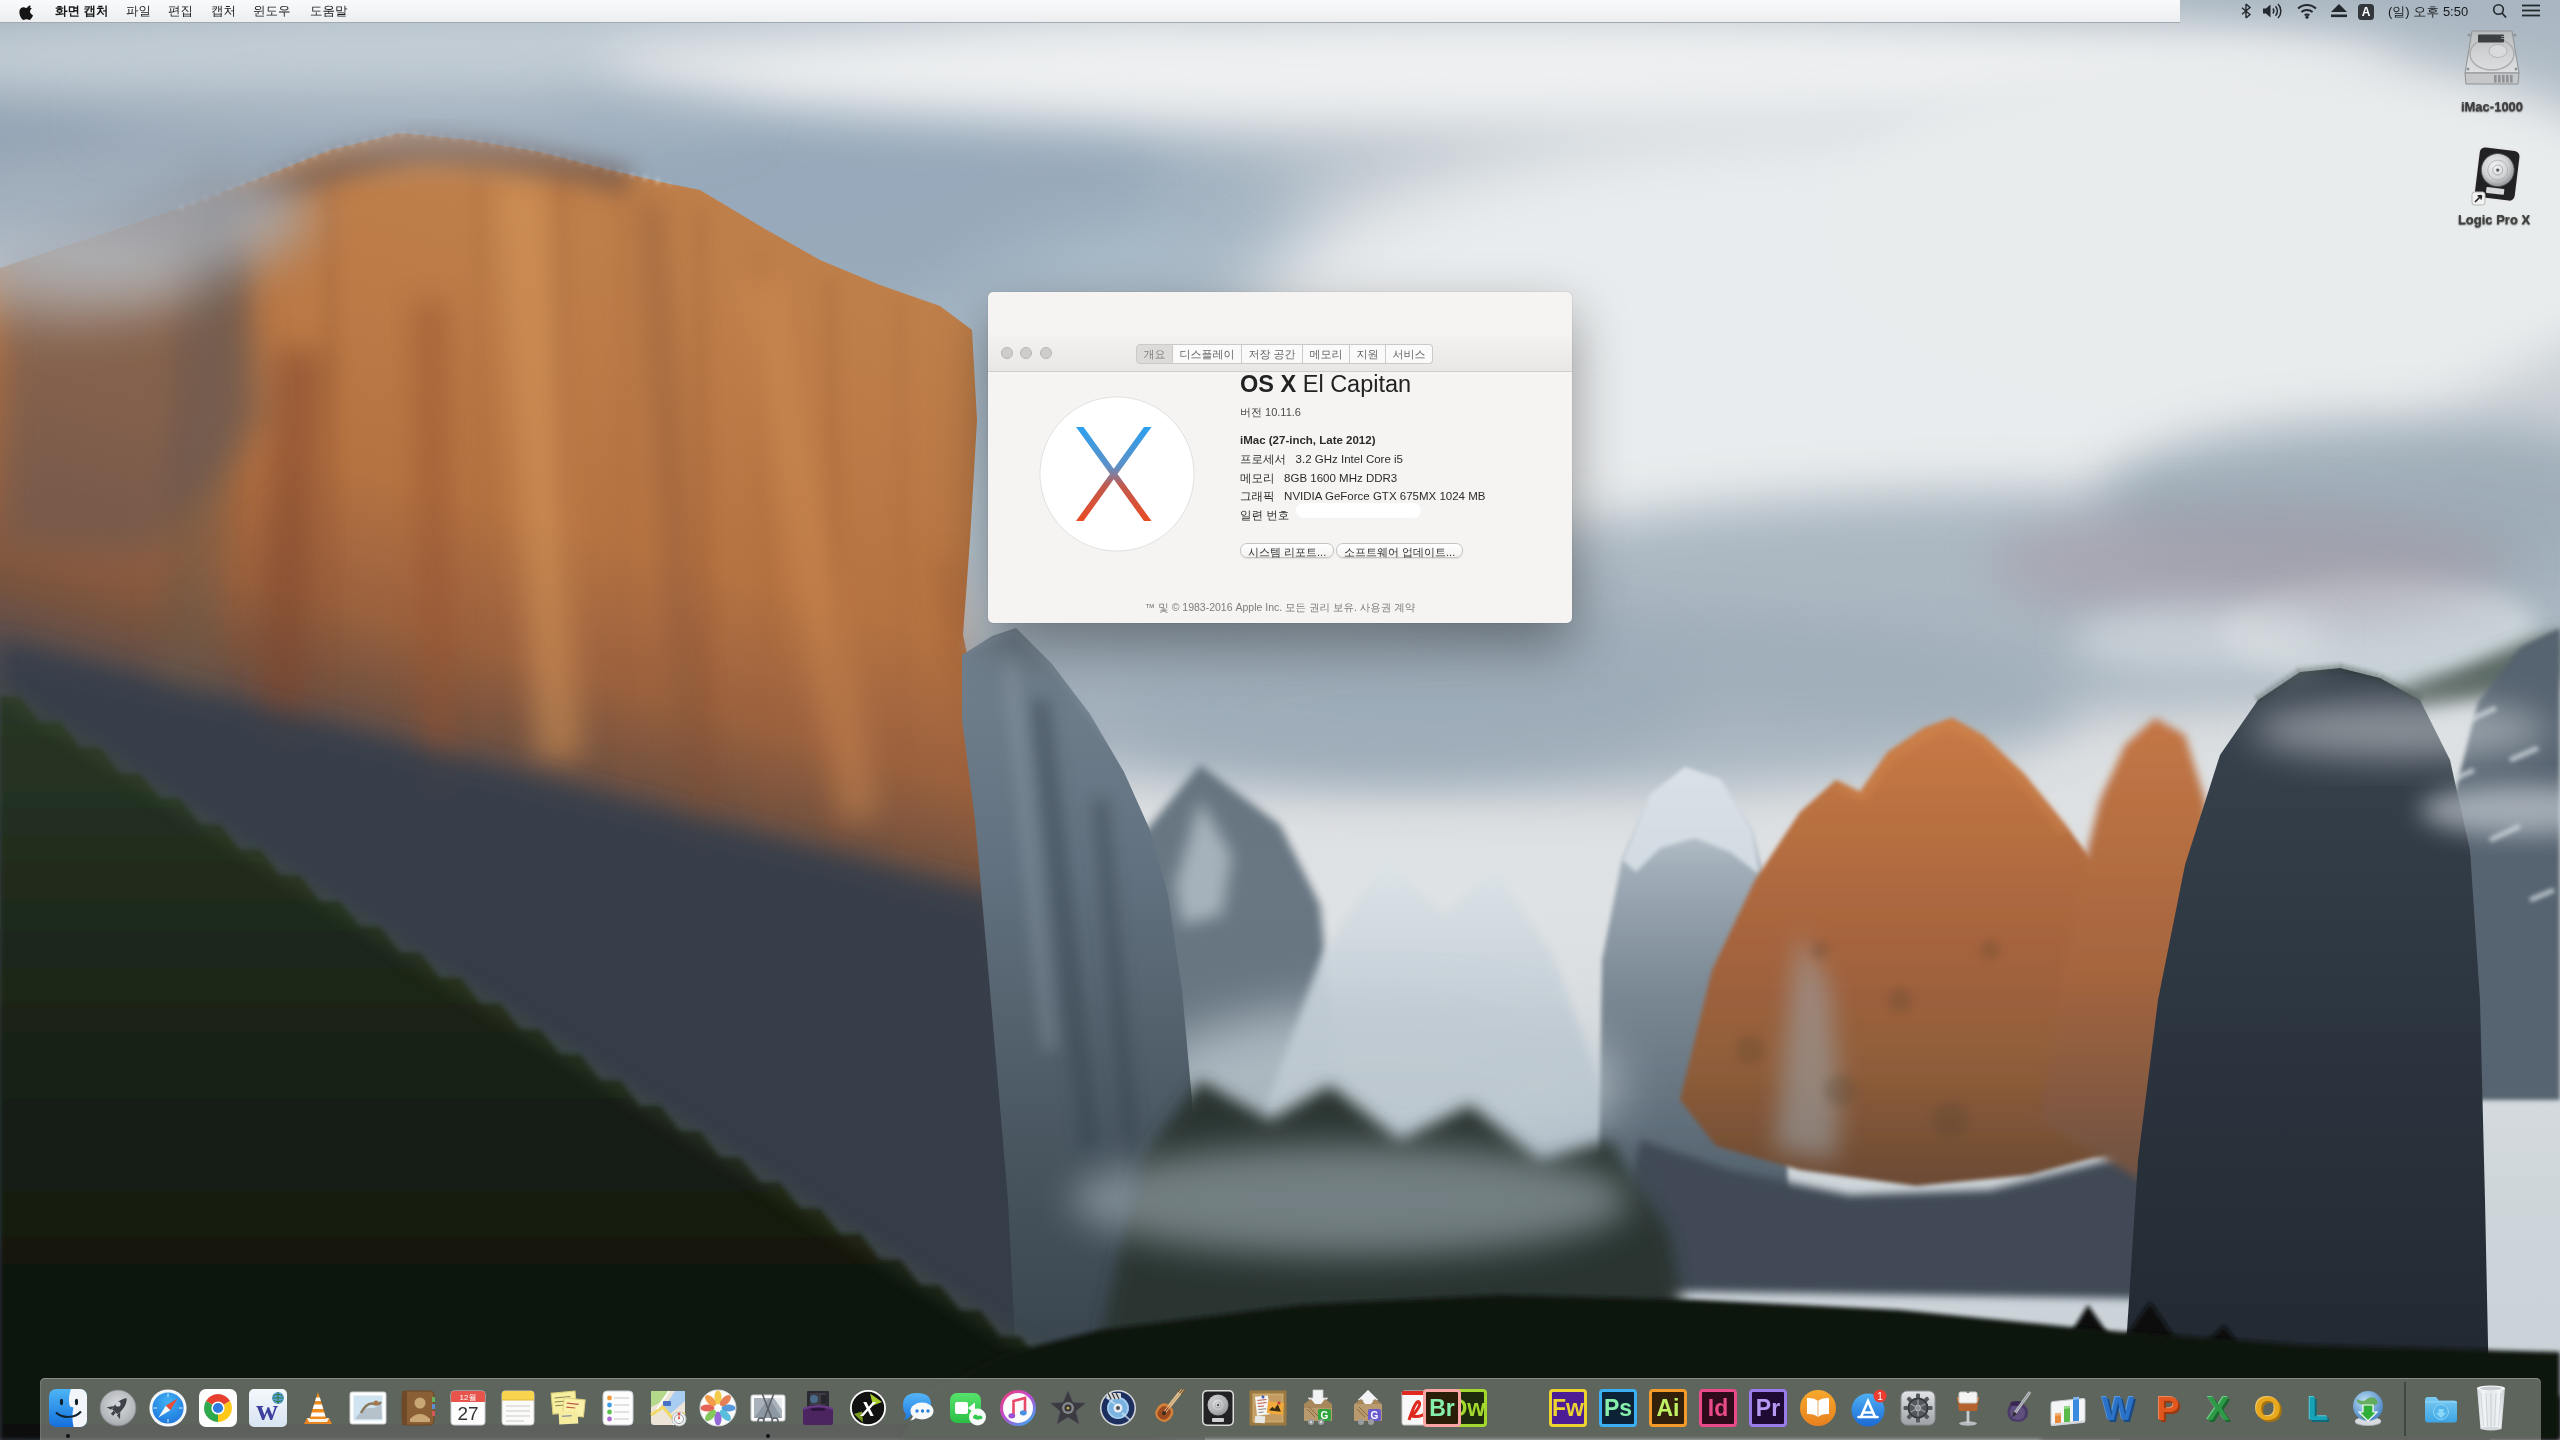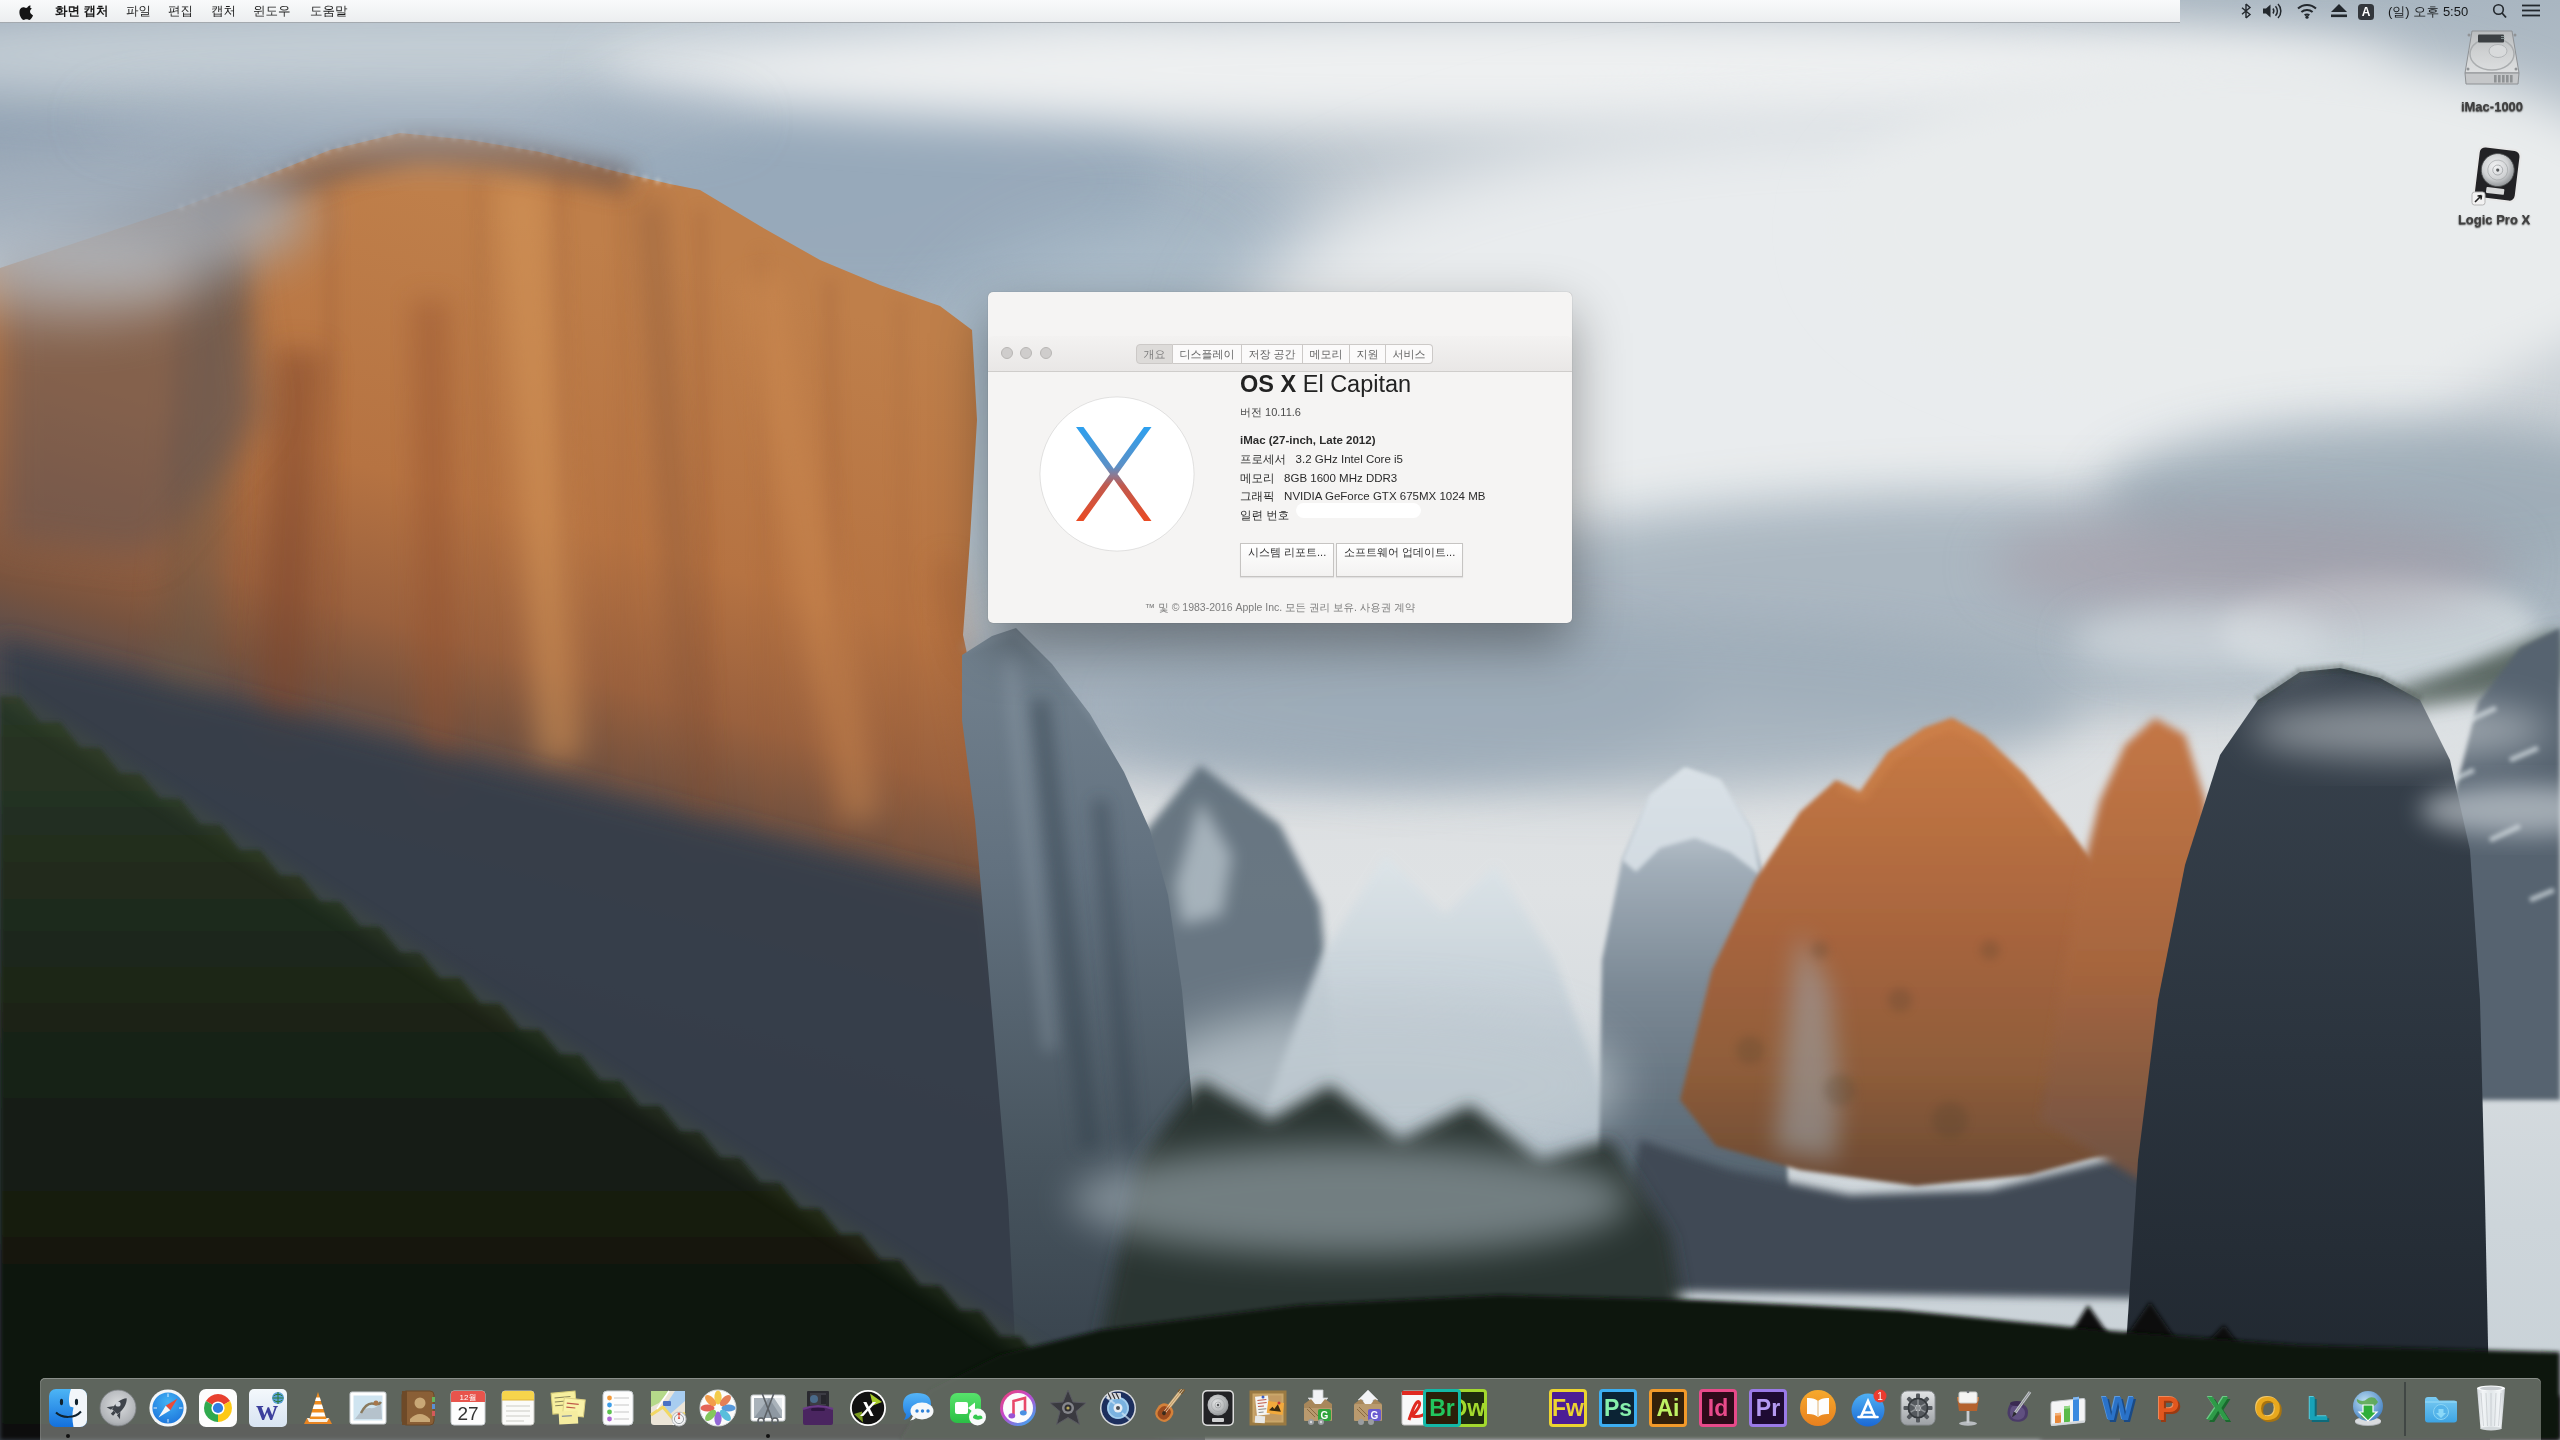--- a/index.html
+++ b/index.html
@@ -15,21 +15,21 @@
 #titlebar{position:absolute;left:0;top:0;right:0;height:35px;background:linear-gradient(#f3f2f1,#e9e7e6);border-bottom:1px solid #cfcdcb;border-radius:5px 5px 0 0;margin-top:44px;}
 .tl{position:absolute;top:11px;width:12px;height:12px;border-radius:50%;background:#cfcdcc;border:1px solid #b8b6b4;box-sizing:border-box}
 #tabs{position:absolute;left:148px;top:8px;height:20px;display:flex;font-size:11px;color:#666}
 #tabs .tab{border:1px solid #ccc9c7;border-left:none;background:#fbfafa;padding:0 6.5px;line-height:18px;display:flex;align-items:center;white-space:nowrap}
 #tabs .tab:first-child{border-left:1px solid #ccc9c7;border-radius:4px 0 0 4px;background:#dddbd9;color:#7d7d7d}
 #tabs .tab:last-child{border-radius:0 4px 4px 0}
 #winc{position:absolute;left:0;top:35px;right:0;bottom:0;font-size:11.5px;color:#2b2b2b}
 #osxtitle{position:absolute;left:252px;top:44px;font-size:23.5px;color:#222;letter-spacing:0}
 #osxver{position:absolute;left:252px;top:78px;font-size:11px;color:#4a4a4a}
 .spec{position:absolute;left:252px;white-space:nowrap}
-.btn{position:absolute;height:34px;background:linear-gradient(#fff,#f3f2f1);border:1px solid #c6c4c2;border-radius:0;font-size:11px;color:#333;line-height:17px;padding:0 7px;box-sizing:border-box;box-shadow:0 1px 1px rgba(0,0,0,.08)}
+.btn{position:absolute;height:15px;background:linear-gradient(#fff,#f3f2f1);border:1px solid #c6c4c2;border-radius:7px;font-size:11px;color:#333;line-height:17px;padding:0 7px;box-sizing:border-box;box-shadow:0 1px 1px rgba(0,0,0,.08)}
 #copyr{position:absolute;left:0;right:0;top:274px;text-align:center;font-size:10.5px;color:#7c7c7c}
 
 #dock{position:absolute;left:40px;top:1378px;width:2501px;height:62px;background:rgba(208,213,206,.42);border-radius:5px 5px 0 0;box-shadow:inset 0 1px 0 rgba(255,255,255,.28), inset 1px 0 0 rgba(255,255,255,.12);}
 .di{position:absolute;top:11px;width:38px;height:38px}
 .adb{position:absolute;top:11px;width:38px;height:38px;border-radius:4px;box-sizing:border-box;display:flex;align-items:center;justify-content:center;font-weight:bold;font-size:23px}
 .off{position:absolute;top:11px;width:38px;height:38px;display:flex;align-items:center;justify-content:center;font-weight:bold;font-size:34px}
 .dot{position:absolute;top:56px;width:4px;height:4px;border-radius:50%;background:#111}
 </style>
 </head>
 <body>
@@ -674,21 +674,21 @@
         <circle cx="12" cy="33" r="3" fill="#9a9da0"></circle>
         <circle cx="22" cy="33" r="3" fill="#9a9da0"></circle>
       </svg>
 <svg class="di" style="left:1359px" viewBox="0 0 38 38">
         <rect x="3" y="2" width="32" height="34" rx="2" fill="#f8f8f8"></rect>
         <rect x="3" y="2" width="32" height="34" rx="2" fill="none" stroke="#cacaca"></rect>
         <rect x="3" y="2" width="32" height="4" fill="#e02a20"></rect>
         <path d="M10 31 Q17 10 20 13 Q23 16 13 27 Q22 29 28 23" fill="none" stroke="#e02a20" stroke-width="3"></path>
       </svg>
 <div class="adb" style="left:1409px;background:#1e2b0d;border:3px solid #a3d92e;color:#a3d92e">Dw</div>
-<div class="adb" style="left:1383px;background:#2b1e08;border:3px solid #14b8a6;color:#22c55e">Br</div>
+<div class="adb" style="left:1383px;background:#2b1e08;border:3px solid #fca5a5;color:#86efac">Br</div>
 <div class="adb" style="left:1509px;background:#4c1d95;border:3px solid #ecd430;color:#ecd430">Fw</div>
 <div class="adb" style="left:1559px;background:#0b2334;border:3px solid #3caef2;color:#86efac">Ps</div>
 <div class="adb" style="left:1609px;background:#33200a;border:3px solid #f29a2a;color:#bef264">Ai</div>
 <div class="adb" style="left:1659px;background:#2e0a1a;border:3px solid #e84a8a;color:#e84a8a">Id</div>
 <div class="adb" style="left:1709px;background:#1e0a33;border:3px solid #9a7ae8;color:#b49af2">Pr</div>
 <svg class="di" style="left:1759px" viewBox="0 0 38 38">
         <defs>
           <linearGradient id="ibk" x1="0" y1="0" x2="0" y2="1">
             <stop offset="0" stop-color="#f6a92d"></stop>
             <stop offset="1" stop-color="#e8801e"></stop>

